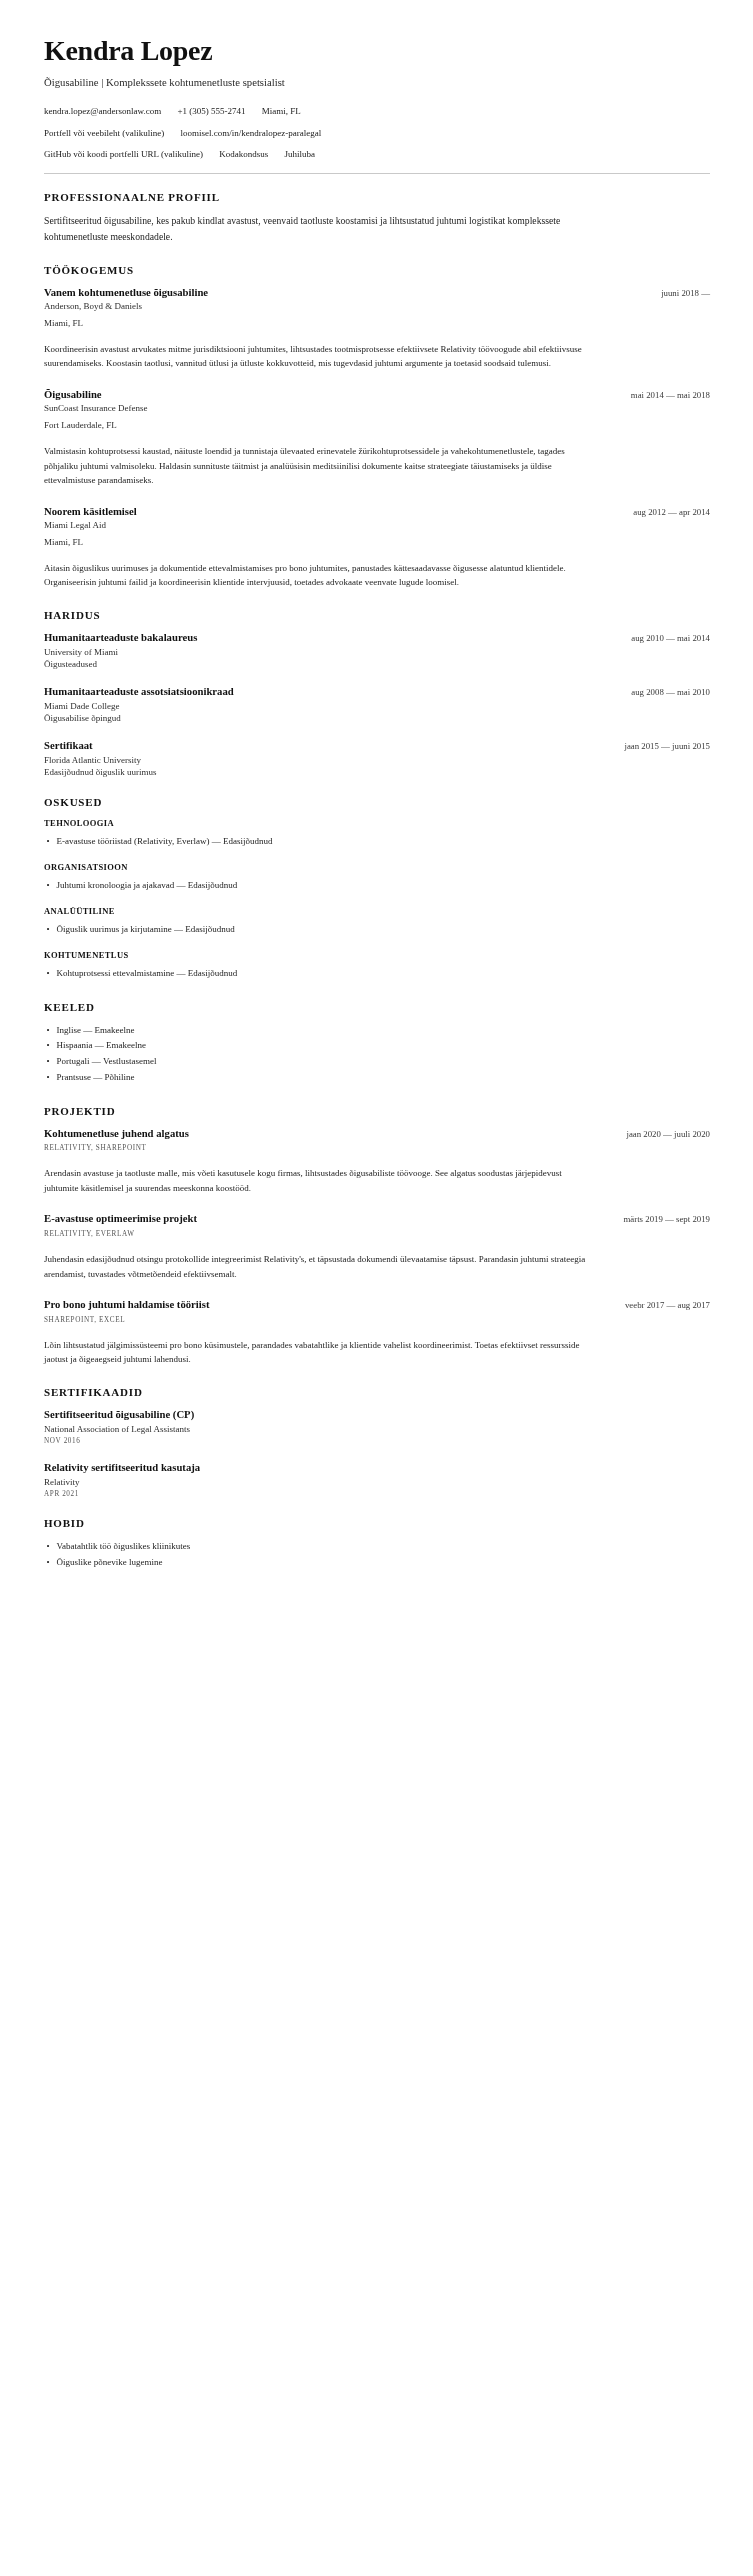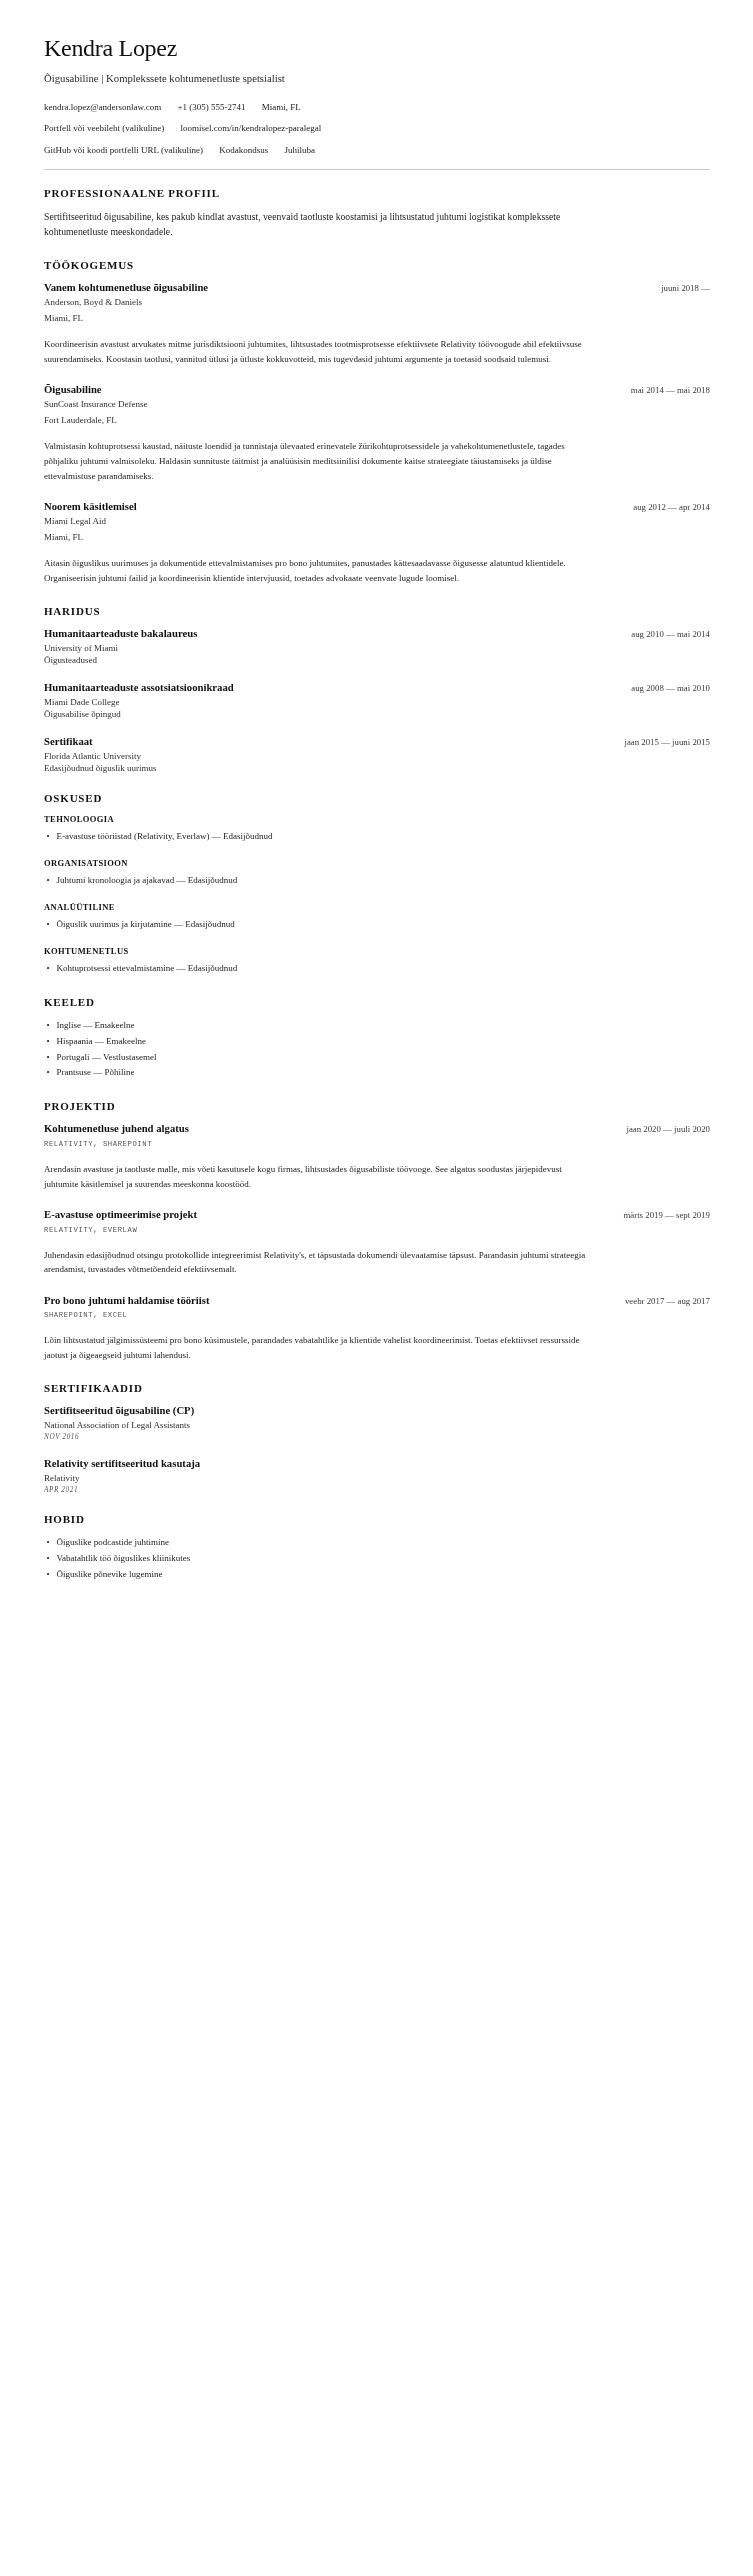--- a/index.html
+++ b/index.html
@@ -9,22 +9,22 @@
   }
   body {
     font-family: "Liberation Serif", "DejaVu Serif", serif;
     color: #1a1a1a;
     padding: 36px 44px 25px 44px;
   }
   .resume { width: 100%; }
 
   
   .name {
-    font-size: 24px;
-    font-weight: normal;
+    font-size: 28px;
+    font-weight: bold;
     letter-spacing: -0.3px;
     line-height: 1.08;
     color: #111111;
     margin-bottom: 8.8px;
   }
   .headline {
     font-size: 10.7px;
     color: #2b2b2b;
     line-height: 1.4;
     margin-bottom: 16.3px;
@@ -99,29 +99,27 @@
     font-size: 9px;
     color: #2e2e2e;
     margin-top: 1.9px;
   }
   .entry-meta {
     font-size: 7.2px;
     letter-spacing: 0.6px;
     text-transform: uppercase;
     color: #555555;
     margin-top: 3.8px;
-    font-family: Liberation Mono, monospace;
   }
   .entry-date-small {
     font-size: 7.2px;
     letter-spacing: 0.6px;
     text-transform: uppercase;
     color: #555555;
     margin-top: 3.1px;
-    font-style: italic;
   }
   .entry-body {
     font-size: 9px;
     line-height: 1.65;
     color: #232323;
     margin-top: 14px;
     max-width: 553px;
   }
 
   
@@ -334,20 +332,19 @@
           </div>
           <div class="entry-org">Relativity</div>
           <div class="entry-date-small">APR 2021</div>
         </div>
       </div>
   </section>
 
   <section class="section">
     <div class="section-title">HOBID</div>
     <ul class="bullets" id="hobbies-list">
-        <li>Õiguslike podcastide juhtimine</li>
         <li>Vabatahtlik töö õiguslikes kliinikutes</li>
         <li>Õiguslike põnevike lugemine</li>
       </ul>
   </section>
 
 </div>
 
 
 </body></html>

